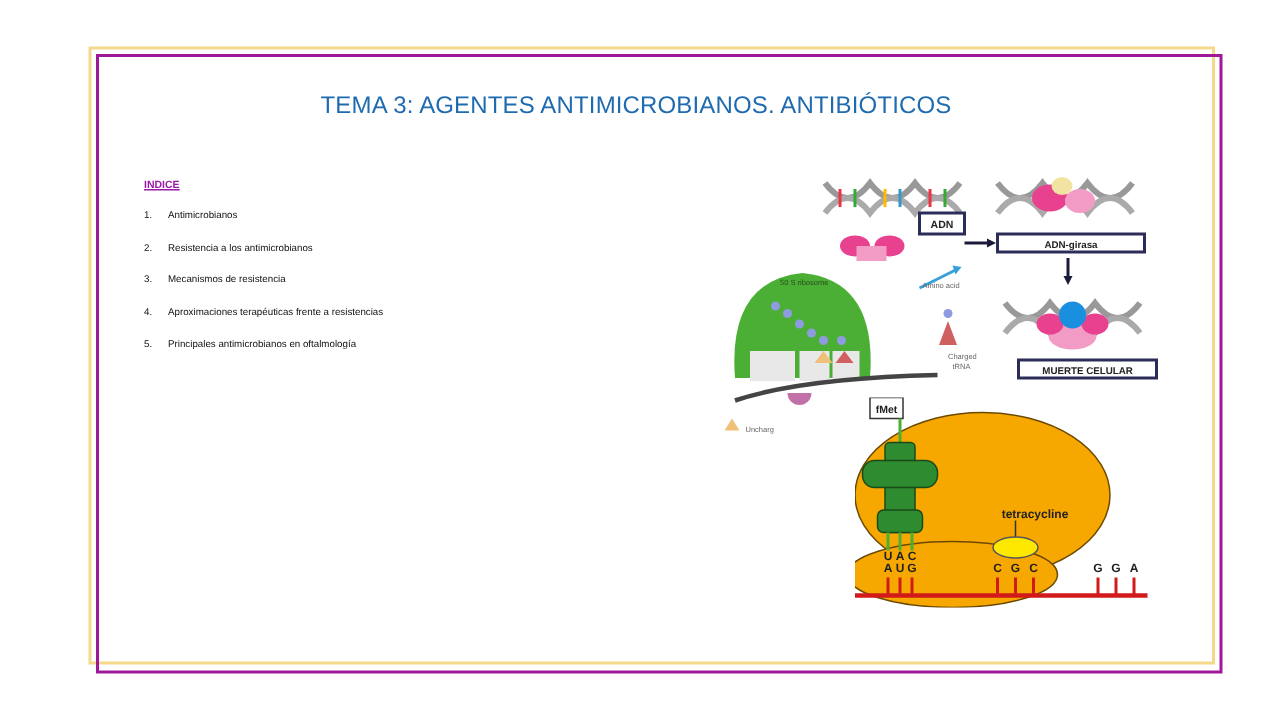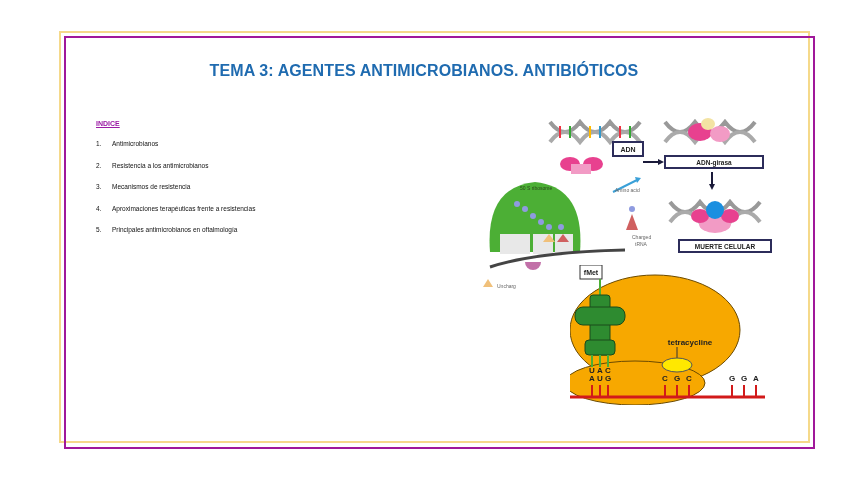--- a/index.html
+++ b/index.html
@@ -1,19 +1,19 @@
 <!DOCTYPE html>
 <html><head>
 <meta charset="utf-8">
 <style>
   html, body { margin:0; padding:0; background:#ffffff; }
   body { width:848px; height:477px; position:relative; overflow:hidden; font-family:"Liberation Sans", sans-serif; }
   .frame-yellow { position:absolute; left:59px; top:31px; width:751px; height:412px; border:2px solid #f5d98a; box-sizing:border-box; }
   .frame-purple { position:absolute; left:64px; top:36px; width:751px; height:413px; border:2px solid #a0189a; box-sizing:border-box; }
-  .title { position:absolute; left:0; width:848px; top:62px; text-align:center; color:#1f6bb0; font-weight:bold; font-size:16px; letter-spacing:0.1px; }
+  .title { position:absolute; left:0; width:848px; top:62px; text-align:center; color:#1f6bb0; font-weight:normal; font-size:16px; letter-spacing:0.1px; }
   .indice { position:absolute; left:96px; top:120px; color:#9b1aa5; font-size:7px; font-weight:bold; text-decoration:underline; }
   .toc { position:absolute; left:96px; top:140px; font-size:6.5px; color:#111; }
   .toc-item { height:21.5px; display:flex; }
   .toc-num { width:16px; }
   svg text { font-family:"Liberation Sans", sans-serif; }
   .fig1 { position:absolute; left:475px; top:112px; width:320px; height:180px; }
   .fig2 { position:absolute; left:570px; top:265px; width:200px; height:140px; }
 </style>
 </head>
 <body>

